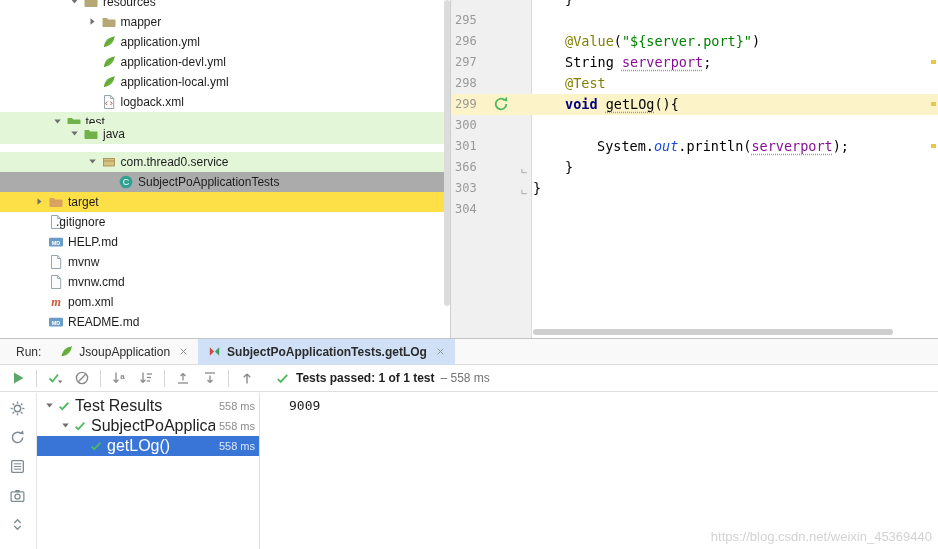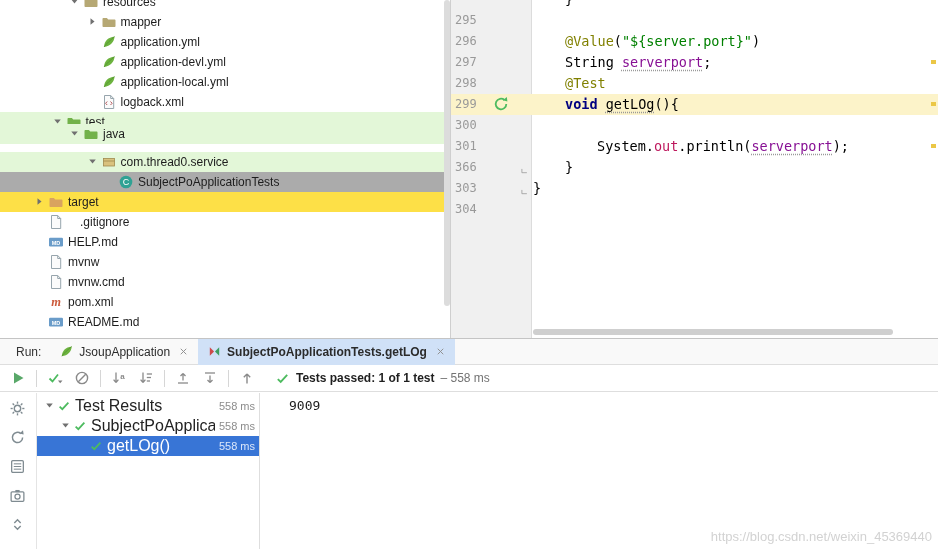--- a/index.html
+++ b/index.html
@@ -28,21 +28,21 @@
   .code-line.hl{background:#FCF3C9}
   .lnum{position:absolute;left:4px;width:32px;color:#999;font-size:12px;line-height:21px}
   .gut-run{position:absolute;left:42px;top:2px;width:16px;height:16px}
   .gut-fold{position:absolute;left:69px;top:6px;width:10px;height:10px}
   .code{position:absolute;top:0;white-space:pre}
   .tk-plain{color:#000}
   .tk-annotation{color:#808000}
   .tk-string{color:#008000}
   .tk-keyword{color:#000080;font-weight:bold}
   .tk-field{color:#871094}
-  .tk-static-field{color:#be185d;}
+  .tk-static-field{color:#1d4ed8;font-style:italic}
   .tk-method{color:#000}
   .u{text-decoration:underline dotted #9a9a9a;text-underline-offset:3px}
   .hscroll{position:absolute;left:82px;bottom:3px;width:360px;height:6px;background:#cfcfcf;border-radius:3px}
   .stripe-mark{position:absolute;right:2px;width:5px;height:4px;background:#EBC746}
 
   
   .run-panel{position:absolute;left:0;top:338px;width:938px;height:211px;background:#fff;border-top:1px solid #c4c4c4}
   .tab-bar{display:flex;align-items:center;height:26px;background:#f9f9f9;border-bottom:1px solid #dedede}
   .run-label{margin:0 9px 0 16px;color:#333}
   .rtab{display:flex;align-items:center;gap:5px;height:26px;padding:0 9px;cursor:default;color:#2b2b2b}
@@ -167,21 +167,21 @@
         <span class="t-icon" style="left:48px"><svg viewBox="0 0 16 16" width="16" height="16">
             <path d="M1.5 5c0-.55.45-1 1-1h3.4l1.3 1.5h6.3c.55 0 1 .45 1 1V12c0 .55-.45 1-1 1h-11c-.55 0-1-.45-1-1z" fill="#D9A35F"></path>
           </svg></span>
         <span class="t-label" style="left:68px">target</span>
       </div>
       <div class="tree-row" style="top: 212px;">
         <span class="t-icon" style="left:48px"><svg viewBox="0 0 16 16" width="16" height="16">
             <path d="M3.5 1.5h6.2l3 3v10H3.5z" fill="#fbfbfb" stroke="#97a5ad"></path>
             <path d="M9.7 1.5v3h3" fill="none" stroke="#97a5ad"></path>
           </svg></span>
-        <span class="t-label" style="left:80px">.gitignore</span>
+        <span class="t-label" style="left:56px">.gitignore</span>
       </div>
       <div class="tree-row" style="top: 232px;">
         <span class="t-icon" style="left:48px"><svg viewBox="0 0 16 16" width="16" height="16">
             <rect x="1" y="3.8" width="14" height="8.6" rx="1.2" fill="#6A9CC9"></rect>
             <text x="8" y="10.5" font-size="5.5" text-anchor="middle" fill="#fff" font-weight="bold" font-family="Liberation Sans">MD</text>
           </svg></span>
         <span class="t-label" style="left:68px">HELP.md</span>
       </div>
       <div class="tree-row" style="top: 272px;">
         <span class="t-icon" style="left:48px"><svg viewBox="0 0 16 16" width="16" height="16">

